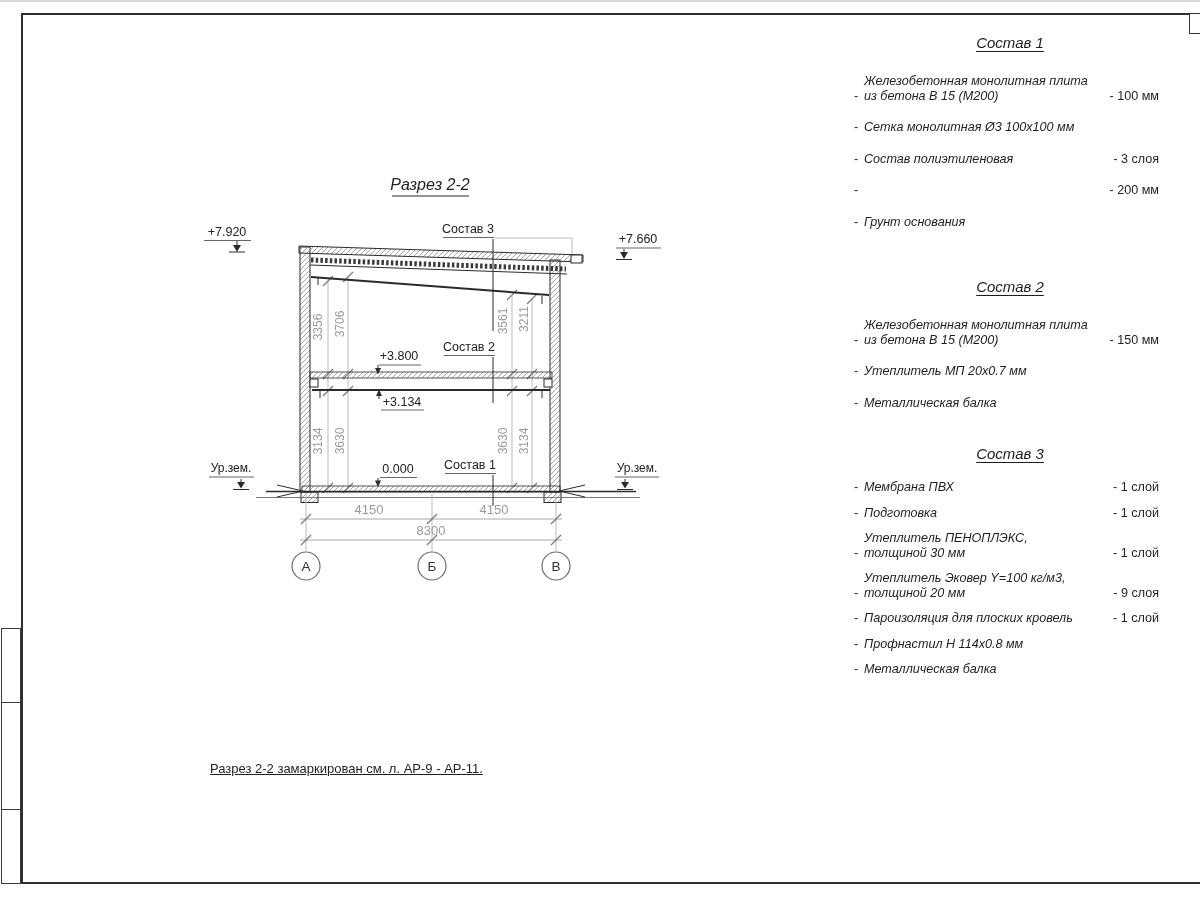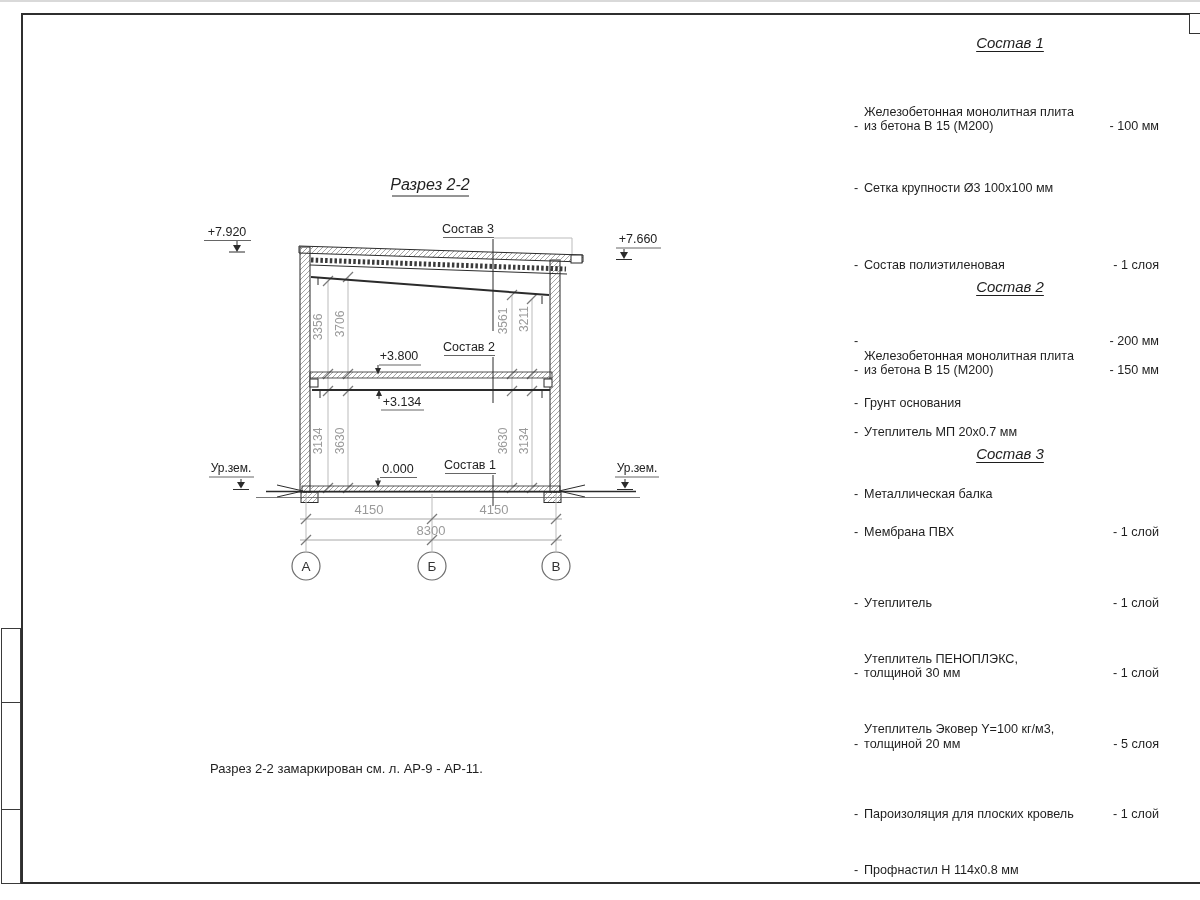--- a/index.html
+++ b/index.html
@@ -38,24 +38,24 @@
 
   
   .sec{position:absolute;left:849px;width:322px;}
   .sec-h{font-size:15px;font-style:italic;text-align:center;text-decoration:underline;text-underline-offset:3px;color:#1e1e1e;}
   .s1{top:34px;} .s2{top:278px;} .s3{top:445px;}
   .s1 .sec-h,.s2 .sec-h{margin-bottom:23px;} .s3 .sec-h{margin-bottom:18px;}
   .item{display:flex;align-items:flex-end;font-size:12.6px;line-height:14.5px;color:#1f1f1f;}
   .s1 .item,.s2 .item{margin-bottom:17px;}
   .s3 .item{margin-bottom:11px;}
   .bullet{flex:0 0 10px;padding-left:5px;}
-  .nm{flex:0 0 230px;white-space:pre-line;}
-  .qty{margin-left:auto;white-space:nowrap;padding-right:12px;margin-top:45px;}
-
-  .note{position:absolute;left:210px;top:761px;font-size:13px;color:#1f1f1f;}
+  .nm{flex:0 0 230px;white-space:pre-line;font-style:italic;}
+  .qty{margin-left:auto;white-space:nowrap;padding-right:12px;}
+
+  .note{position:absolute;left:210px;top:761px;font-size:13px;color:#1f1f1f;text-decoration:underline;}
 </style>
 </head>
 <body>
 
 <div class="edge-top"></div>
 <div class="frame-top"></div>
 <div class="frame-left"></div>
 <div class="frame-bottom"></div>
 <div class="margin-box mb1"></div>
 <div class="margin-box mb2"></div>
@@ -231,27 +231,27 @@
     <div class="sec-h">Состав 1</div>
     <div class="items">
         <div class="item">
           <span class="bullet">-</span>
           <div class="nm">Железобетонная  монолитная плита
 из бетона В 15 (М200)</div>
           <div class="qty">- 100 мм</div>
         </div>
         <div class="item">
           <span class="bullet">-</span>
-          <div class="nm">Сетка крупности Ø3 100х100 мм</div>
+          <div class="nm">Сетка монолитная Ø3 100х100 мм</div>
           <div class="qty"></div>
         </div>
         <div class="item">
           <span class="bullet">-</span>
           <div class="nm">Состав полиэтиленовая</div>
-          <div class="qty">- 1 слоя</div>
+          <div class="qty">- 3 слоя</div>
         </div>
         <div class="item">
           <span class="bullet">-</span>
           <div class="qty">- 200 мм</div>
         </div>
         <div class="item">
           <span class="bullet">-</span>
           <div class="nm">Грунт основания</div>
           <div class="qty"></div>
         </div>
@@ -281,34 +281,34 @@
   <div class="sec s3">
     <div class="sec-h">Состав 3</div>
     <div class="items">
         <div class="item">
           <span class="bullet">-</span>
           <div class="nm">Мембрана ПВХ</div>
           <div class="qty">- 1 слой</div>
         </div>
         <div class="item">
           <span class="bullet">-</span>
-          <div class="nm">Утеплитель</div>
+          <div class="nm">Подготовка</div>
           <div class="qty">- 1 слой</div>
         </div>
         <div class="item">
           <span class="bullet">-</span>
           <div class="nm">Утеплитель ПЕНОПЛЭКС,
 толщиной 30 мм</div>
           <div class="qty">- 1 слой</div>
         </div>
         <div class="item">
           <span class="bullet">-</span>
           <div class="nm">Утеплитель Эковер Y=100 кг/м3,
 толщиной 20 мм</div>
-          <div class="qty">- 5 слоя</div>
+          <div class="qty">- 9 слоя</div>
         </div>
         <div class="item">
           <span class="bullet">-</span>
           <div class="nm">Пароизоляция для плоских кровель</div>
           <div class="qty">- 1 слой</div>
         </div>
         <div class="item">
           <span class="bullet">-</span>
           <div class="nm">Профнастил Н 114х0.8 мм</div>
           <div class="qty"></div>

